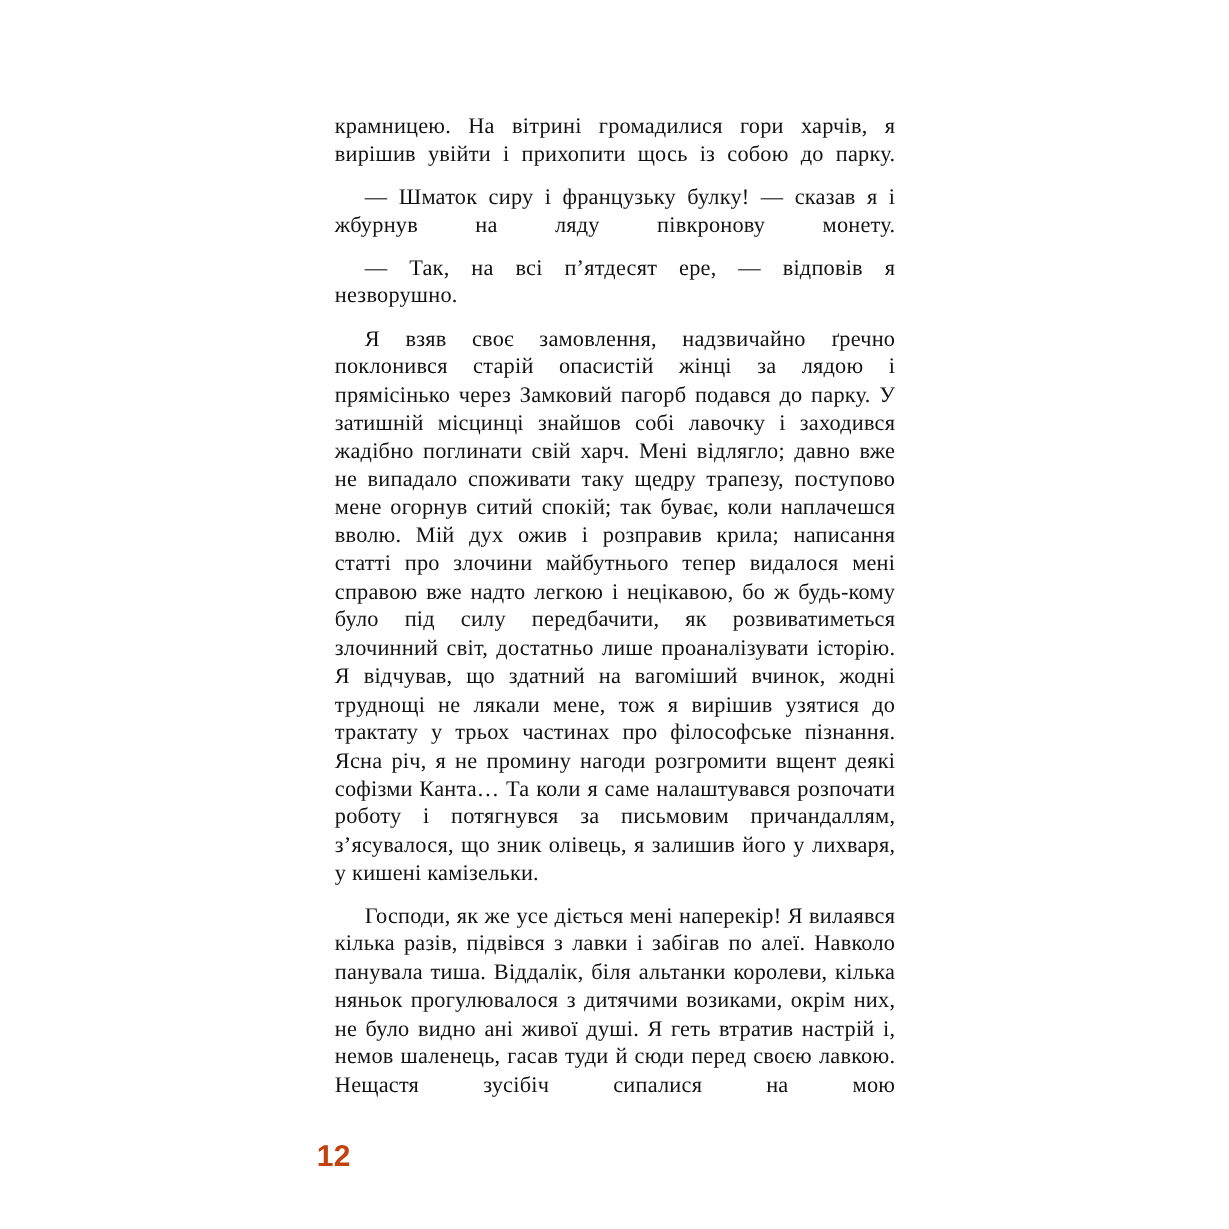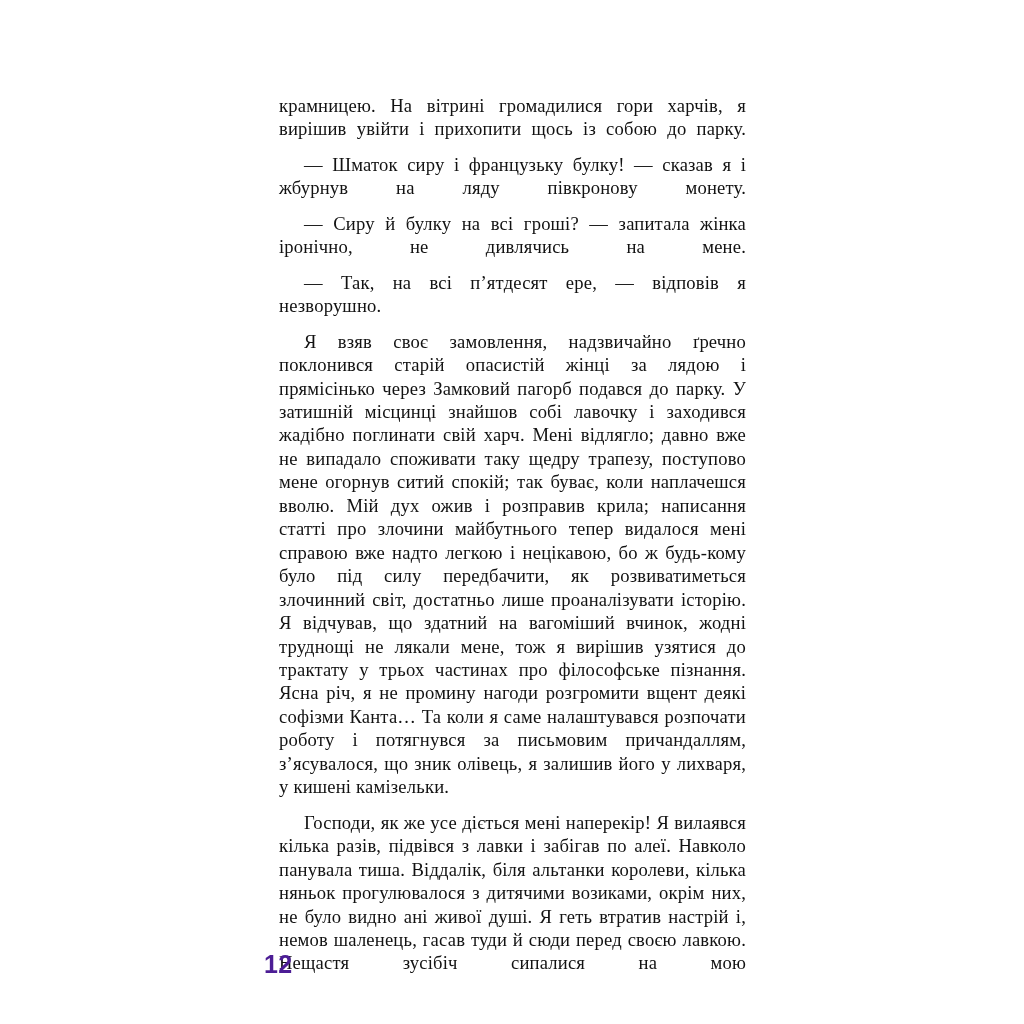--- a/index.html
+++ b/index.html
@@ -51,35 +51,34 @@
   }
 
   .page-number {
     position: absolute;
     left: 264px;
     top: 950px;
     font-family: "Liberation Sans", "DejaVu Sans", sans-serif;
     font-size: 25px;
     font-weight: 600;
     letter-spacing: 0.01em;
-    color: #4c1d95;
+    color: #c2410c;
   }
 </style>
 </head>
 <body>
 
 <div class="page">
 
   <div class="text-column">
 
     <p class="para continuation full-justify">крамницею. На вітрині громадилися гори харчів, я вирішив увійти і прихопити щось із собою до парку.</p>
 
     <p class="para full-justify">— Шматок сиру і французьку булку! — сказав я і жбурнув на ляду півкронову монету.</p>
 
-    <p class="para full-justify">— Сиру й булку на всі гроші? — запитала жінка іронічно, не дивлячись на мене.</p>
 
     <p class="para">— Так, на всі п’ятдесят ере, — відповів я незворушно.</p>
 
     <p class="para">Я взяв своє замовлення, надзвичайно ґречно поклонився старій опасистій жінці за лядою і прямісінько через Замковий пагорб подався до парку. У затишній місцинці знайшов собі лавочку і заходився жадібно поглинати свій харч. Мені відлягло; давно вже не випадало споживати таку щедру трапезу, поступово мене огорнув ситий спокій; так буває, коли наплачешся вволю. Мій дух ожив і розправив крила; написання статті про злочини майбутнього тепер видалося мені справою вже надто легкою і нецікавою, бо ж будь-кому було під силу передбачити, як розвиватиметься злочинний світ, достатньо лише проаналізувати історію. Я відчував, що здатний на вагоміший вчинок, жодні труднощі не лякали мене, тож я вирішив узятися до трактату у трьох частинах про філософське пізнання. Ясна річ, я не промину нагоди розгромити вщент деякі софізми Канта… Та коли я саме налаштувався розпочати роботу і потягнувся за письмовим причандаллям, з’ясувалося, що зник олівець, я залишив його у лихваря, у кишені камізельки.</p>
 
     <p class="para full-justify">Господи, як же усе діється мені наперекір! Я вилаявся кілька разів, підвівся з лавки і забігав по алеї. Навколо панувала тиша. Віддалік, біля альтанки королеви, кілька няньок прогулювалося з дитячими возиками, окрім них, не було видно ані живої душі. Я геть втратив настрій і, немов шаленець, гасав туди й сюди перед своєю лавкою. Нещастя зусібіч сипалися на мою</p>
 
   </div>
 
   <div class="page-number">12</div>

